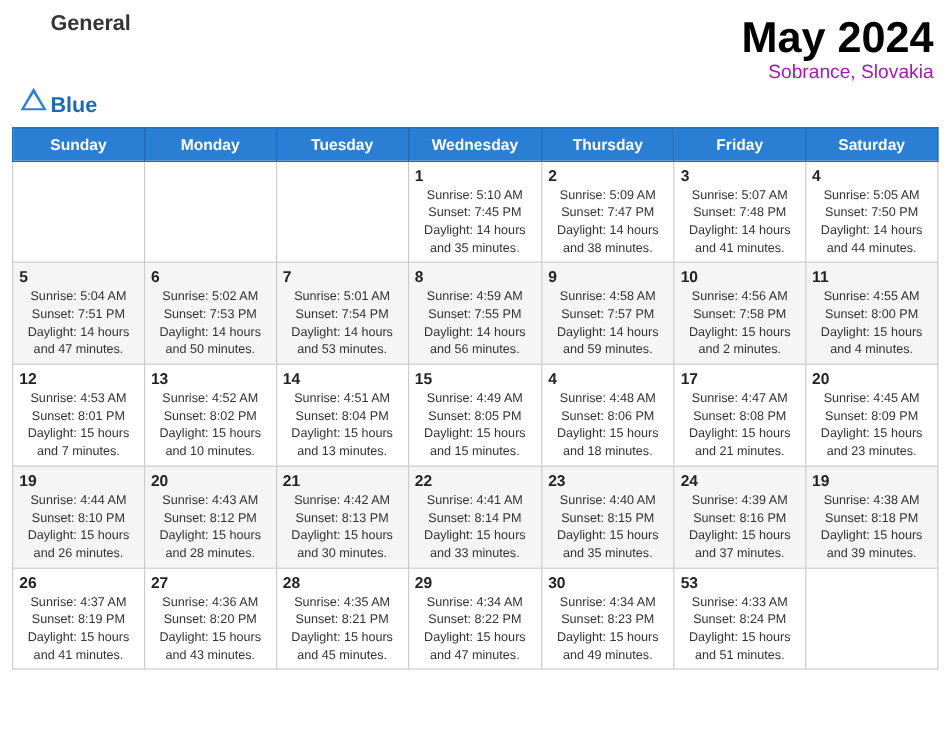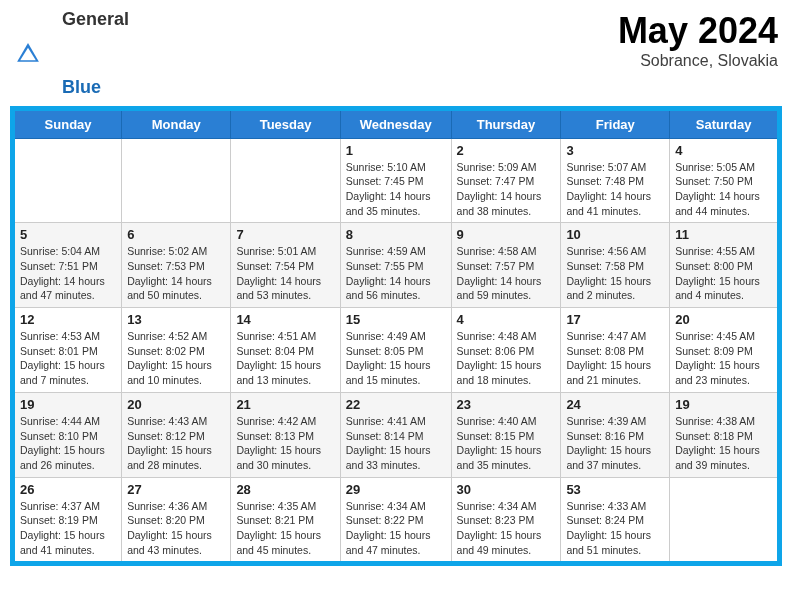--- a/index.html
+++ b/index.html
@@ -12,22 +12,22 @@
     }
     .header {
       display: flex;
       justify-content: space-between;
       align-items: flex-start;
       margin-bottom: 8px;
       padding: 0 4px;
     }
     .logo {
       display: flex;
-      align-items: center;
-      gap: 20px;
+      align-items: flex-end;
+      gap: 0;
     }
     .logo-text {
       display: flex;
       flex-direction: column;
       line-height: 1.1;
     }
     .logo-general {
       font-size: 18px;
       font-weight: bold;
       color: #333;
@@ -45,26 +45,26 @@
     .title-block {
       text-align: right;
     }
     .title-month {
       font-size: 36px;
       font-weight: bold;
       color: #000000;
     }
     .title-location {
       font-size: 16px;
-      color: #404040;
+      color: #a21caf;
     }
     .calendar {
       width: 100%;
       border-collapse: collapse;
-      border: 5px solid #0ea5e9;
+      border: 1px solid #0ea5e9;
     }
     .calendar th {
       background: #2a7fd4;
       color: #fff;
       text-align: center;
       padding: 6px 4px;
       font-size: 13px;
       font-weight: bold;
       border: 1px solid #1a6ab5;
     }
@@ -84,20 +84,21 @@
     .day-number {
       font-size: 13px;
       font-weight: bold;
       margin-bottom: 2px;
       color: #222;
     }
     .day-info {
       font-size: 10.5px;
       line-height: 1.4;
       color: #333;
+      text-align: center;
     }
     .empty-cell {
       background: #fff !important;
     }
   </style>
 </head>
 <body>
 
 <div class="header">
   <div class="logo">

